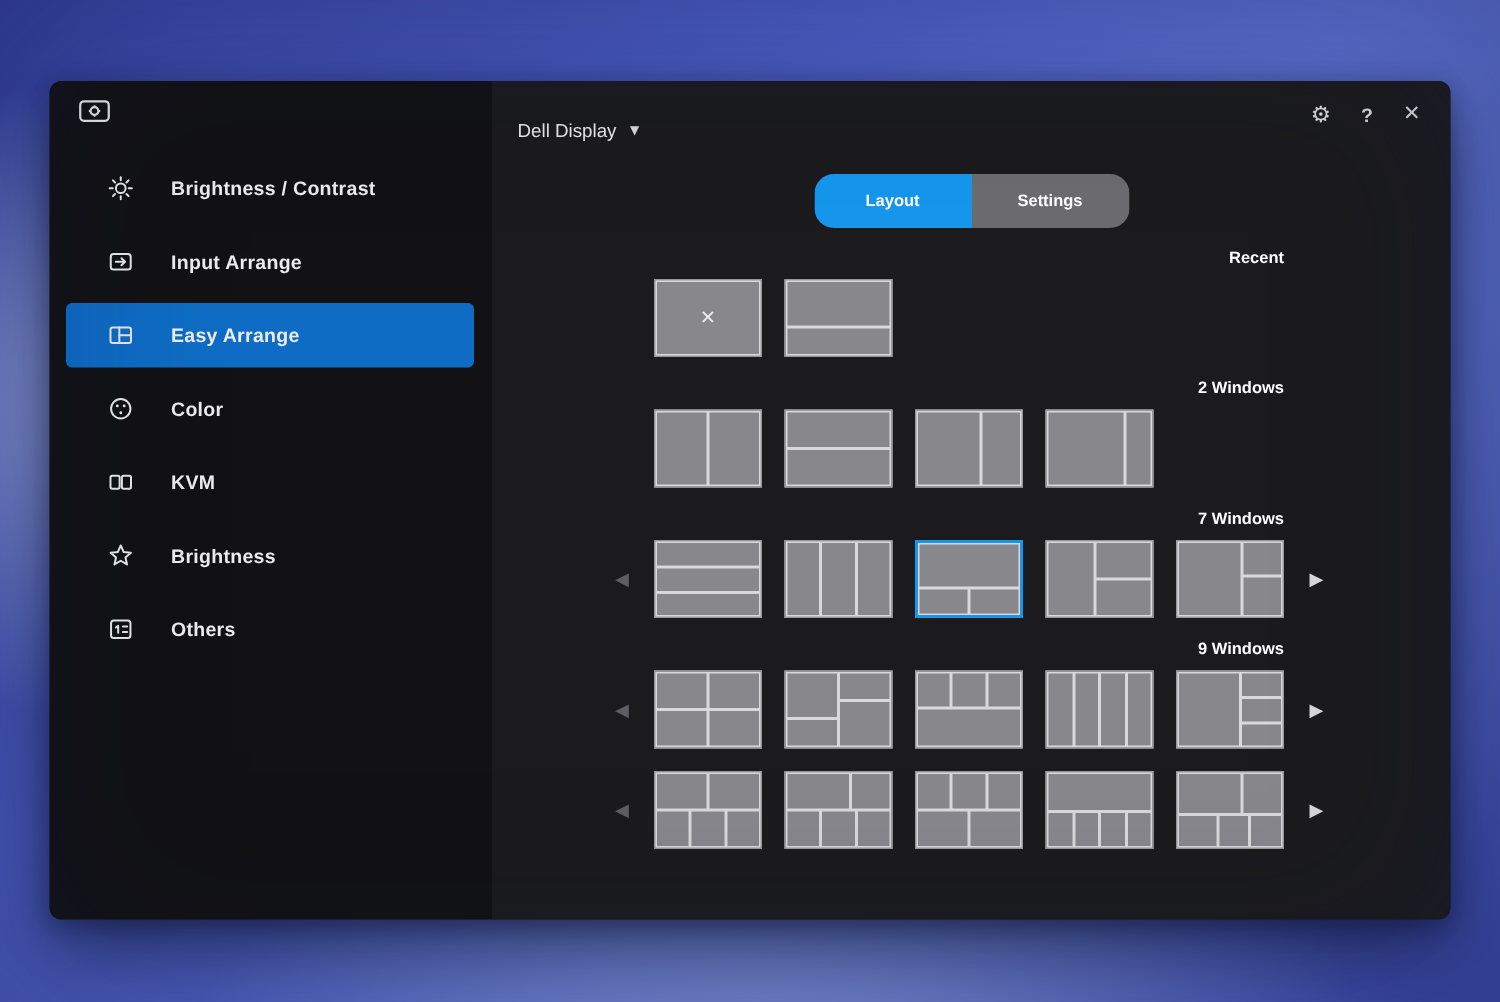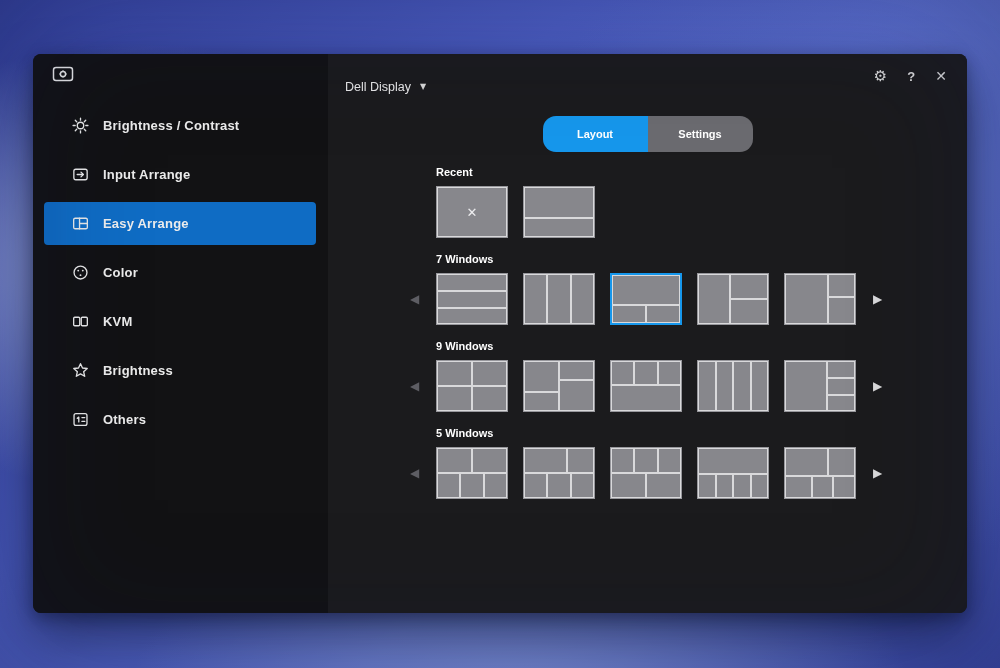--- a/index.html
+++ b/index.html
@@ -24,21 +24,21 @@
     position:absolute;left:33px;top:54px;width:934px;height:559px;
     background:#1b1b1d;border-radius:8px;overflow:hidden;
     box-shadow:0 24px 52px rgba(8,12,35,.55), 0 5px 16px rgba(8,12,35,.4);
   }
   
   .sidebar{position:absolute;left:0;top:0;bottom:0;width:295px;background:#121214;}
   .logo{position:absolute;left:19px;top:12px;width:22px;height:18px;}
   .menu{position:absolute;top:50px;left:0;right:0;}
   .side-item{
     display:flex;align-items:center;height:43px;margin:0 12px 6px 11px;
-    padding-left:26px;gap:13px;border-radius:4px;cursor:pointer;
+    padding-left:26px;gap:24px;border-radius:4px;cursor:pointer;
     color:#ececec;font-size:13px;font-weight:600;letter-spacing:.2px;
   }
   .side-item.selected{background:var(--sel,#0f6cc4);}
   .side-item .ic{width:20px;height:20px;display:flex;align-items:center;justify-content:center;flex:0 0 20px;}
   
   .content{position:absolute;left:295px;top:0;right:0;bottom:0;background:#1b1b1d;}
   .display-selector{
     position:absolute;left:17px;top:26px;display:flex;align-items:center;gap:9px;
     color:#e8e8e8;font-size:12.5px;cursor:pointer;
   }
@@ -54,21 +54,21 @@
   .tabs{
     position:absolute;top:62px;left:50%;transform:translateX(-50%);
     width:210px;height:36px;border-radius:13px;overflow:hidden;display:flex;
   }
   .tab{
     flex:1;border:none;margin:0;padding:0;cursor:pointer;
     background:#6b6b70;color:#fff;font-size:11px;font-weight:600;font-family:inherit;
   }
   .tab.active{background:var(--accent,#1697ec);}
   
-  .sections{position:absolute;left:108px;top:112px;}
+  .sections{position:absolute;left:108px;top:112px;text-align:right;}
   .section{margin-bottom:15px;}
   .section-label{color:#ffffff;font-size:11px;font-weight:700;margin-bottom:7px;line-height:13px;}
   .row{position:relative;display:flex;gap:15px;width:420px;}
   .tile{
     position:relative;width:72px;height:52px;box-sizing:border-box;cursor:pointer;
     background:#d9d9db;border:1px solid #97979c;flex:0 0 72px;
   }
   .tile.selected{border:2px solid var(--accent,#1e9bff);}
   .cell{position:absolute;background:#87878c;}
   .tile-glyph{
@@ -198,20 +198,41 @@
                 <div class="cell" style="left: calc(0% + 1px); top: calc(0% + 1px); width: calc(100% - 2px); height: calc(100% - 2px);"></div>
                 <span class="tile-glyph">✕</span>
               </div>
               <div class="tile">
                 <div class="cell" style="left: calc(0% + 1px); top: calc(0% + 1px); width: calc(100% - 2px); height: calc(62% - 2px);"></div>
                 <div class="cell" style="left: calc(0% + 1px); top: calc(62% + 1px); width: calc(100% - 2px); height: calc(38% - 2px);"></div>
               </div>
             </div>
           </div>
           <div class="section">
+            <div class="section-label">2 Windows</div>
+            <div class="row">
+              <div class="tile">
+                <div class="cell" style="left: calc(0% + 1px); top: calc(0% + 1px); width: calc(50% - 2px); height: calc(100% - 2px);"></div>
+                <div class="cell" style="left: calc(50% + 1px); top: calc(0% + 1px); width: calc(50% - 2px); height: calc(100% - 2px);"></div>
+              </div>
+              <div class="tile">
+                <div class="cell" style="left: calc(0% + 1px); top: calc(0% + 1px); width: calc(100% - 2px); height: calc(50% - 2px);"></div>
+                <div class="cell" style="left: calc(0% + 1px); top: calc(50% + 1px); width: calc(100% - 2px); height: calc(50% - 2px);"></div>
+              </div>
+              <div class="tile">
+                <div class="cell" style="left: calc(0% + 1px); top: calc(0% + 1px); width: calc(62% - 2px); height: calc(100% - 2px);"></div>
+                <div class="cell" style="left: calc(62% + 1px); top: calc(0% + 1px); width: calc(38% - 2px); height: calc(100% - 2px);"></div>
+              </div>
+              <div class="tile">
+                <div class="cell" style="left: calc(0% + 1px); top: calc(0% + 1px); width: calc(74% - 2px); height: calc(100% - 2px);"></div>
+                <div class="cell" style="left: calc(74% + 1px); top: calc(0% + 1px); width: calc(26% - 2px); height: calc(100% - 2px);"></div>
+              </div>
+            </div>
+          </div>
+          <div class="section">
             <div class="section-label">7 Windows</div>
             <div class="row">
               <span class="arrow prev">◀</span>
               <div class="tile">
                 <div class="cell" style="left: calc(0% + 1px); top: calc(0% + 1px); width: calc(100% - 2px); height: calc(33% - 2px);"></div>
                 <div class="cell" style="left: calc(0% + 1px); top: calc(33% + 1px); width: calc(100% - 2px); height: calc(34% - 2px);"></div>
                 <div class="cell" style="left: calc(0% + 1px); top: calc(67% + 1px); width: calc(100% - 2px); height: calc(33% - 2px);"></div>
               </div>
               <div class="tile">
                 <div class="cell" style="left: calc(0% + 1px); top: calc(0% + 1px); width: calc(33% - 2px); height: calc(100% - 2px);"></div>
@@ -267,21 +288,20 @@
               <div class="tile">
                 <div class="cell" style="left: calc(0% + 1px); top: calc(0% + 1px); width: calc(60% - 2px); height: calc(100% - 2px);"></div>
                 <div class="cell" style="left: calc(60% + 1px); top: calc(0% + 1px); width: calc(40% - 2px); height: calc(33% - 2px);"></div>
                 <div class="cell" style="left: calc(60% + 1px); top: calc(33% + 1px); width: calc(40% - 2px); height: calc(34% - 2px);"></div>
                 <div class="cell" style="left: calc(60% + 1px); top: calc(67% + 1px); width: calc(40% - 2px); height: calc(33% - 2px);"></div>
               </div>
               <span class="arrow next">▶</span>
             </div>
           </div>
           <div class="section">
-            <div class="section-label">5 Windows</div>
             <div class="row">
               <span class="arrow prev">◀</span>
               <div class="tile">
                 <div class="cell" style="left: calc(0% + 1px); top: calc(0% + 1px); width: calc(50% - 2px); height: calc(50% - 2px);"></div>
                 <div class="cell" style="left: calc(50% + 1px); top: calc(0% + 1px); width: calc(50% - 2px); height: calc(50% - 2px);"></div>
                 <div class="cell" style="left: calc(0% + 1px); top: calc(50% + 1px); width: calc(33% - 2px); height: calc(50% - 2px);"></div>
                 <div class="cell" style="left: calc(33% + 1px); top: calc(50% + 1px); width: calc(34% - 2px); height: calc(50% - 2px);"></div>
                 <div class="cell" style="left: calc(67% + 1px); top: calc(50% + 1px); width: calc(33% - 2px); height: calc(50% - 2px);"></div>
               </div>
               <div class="tile">

